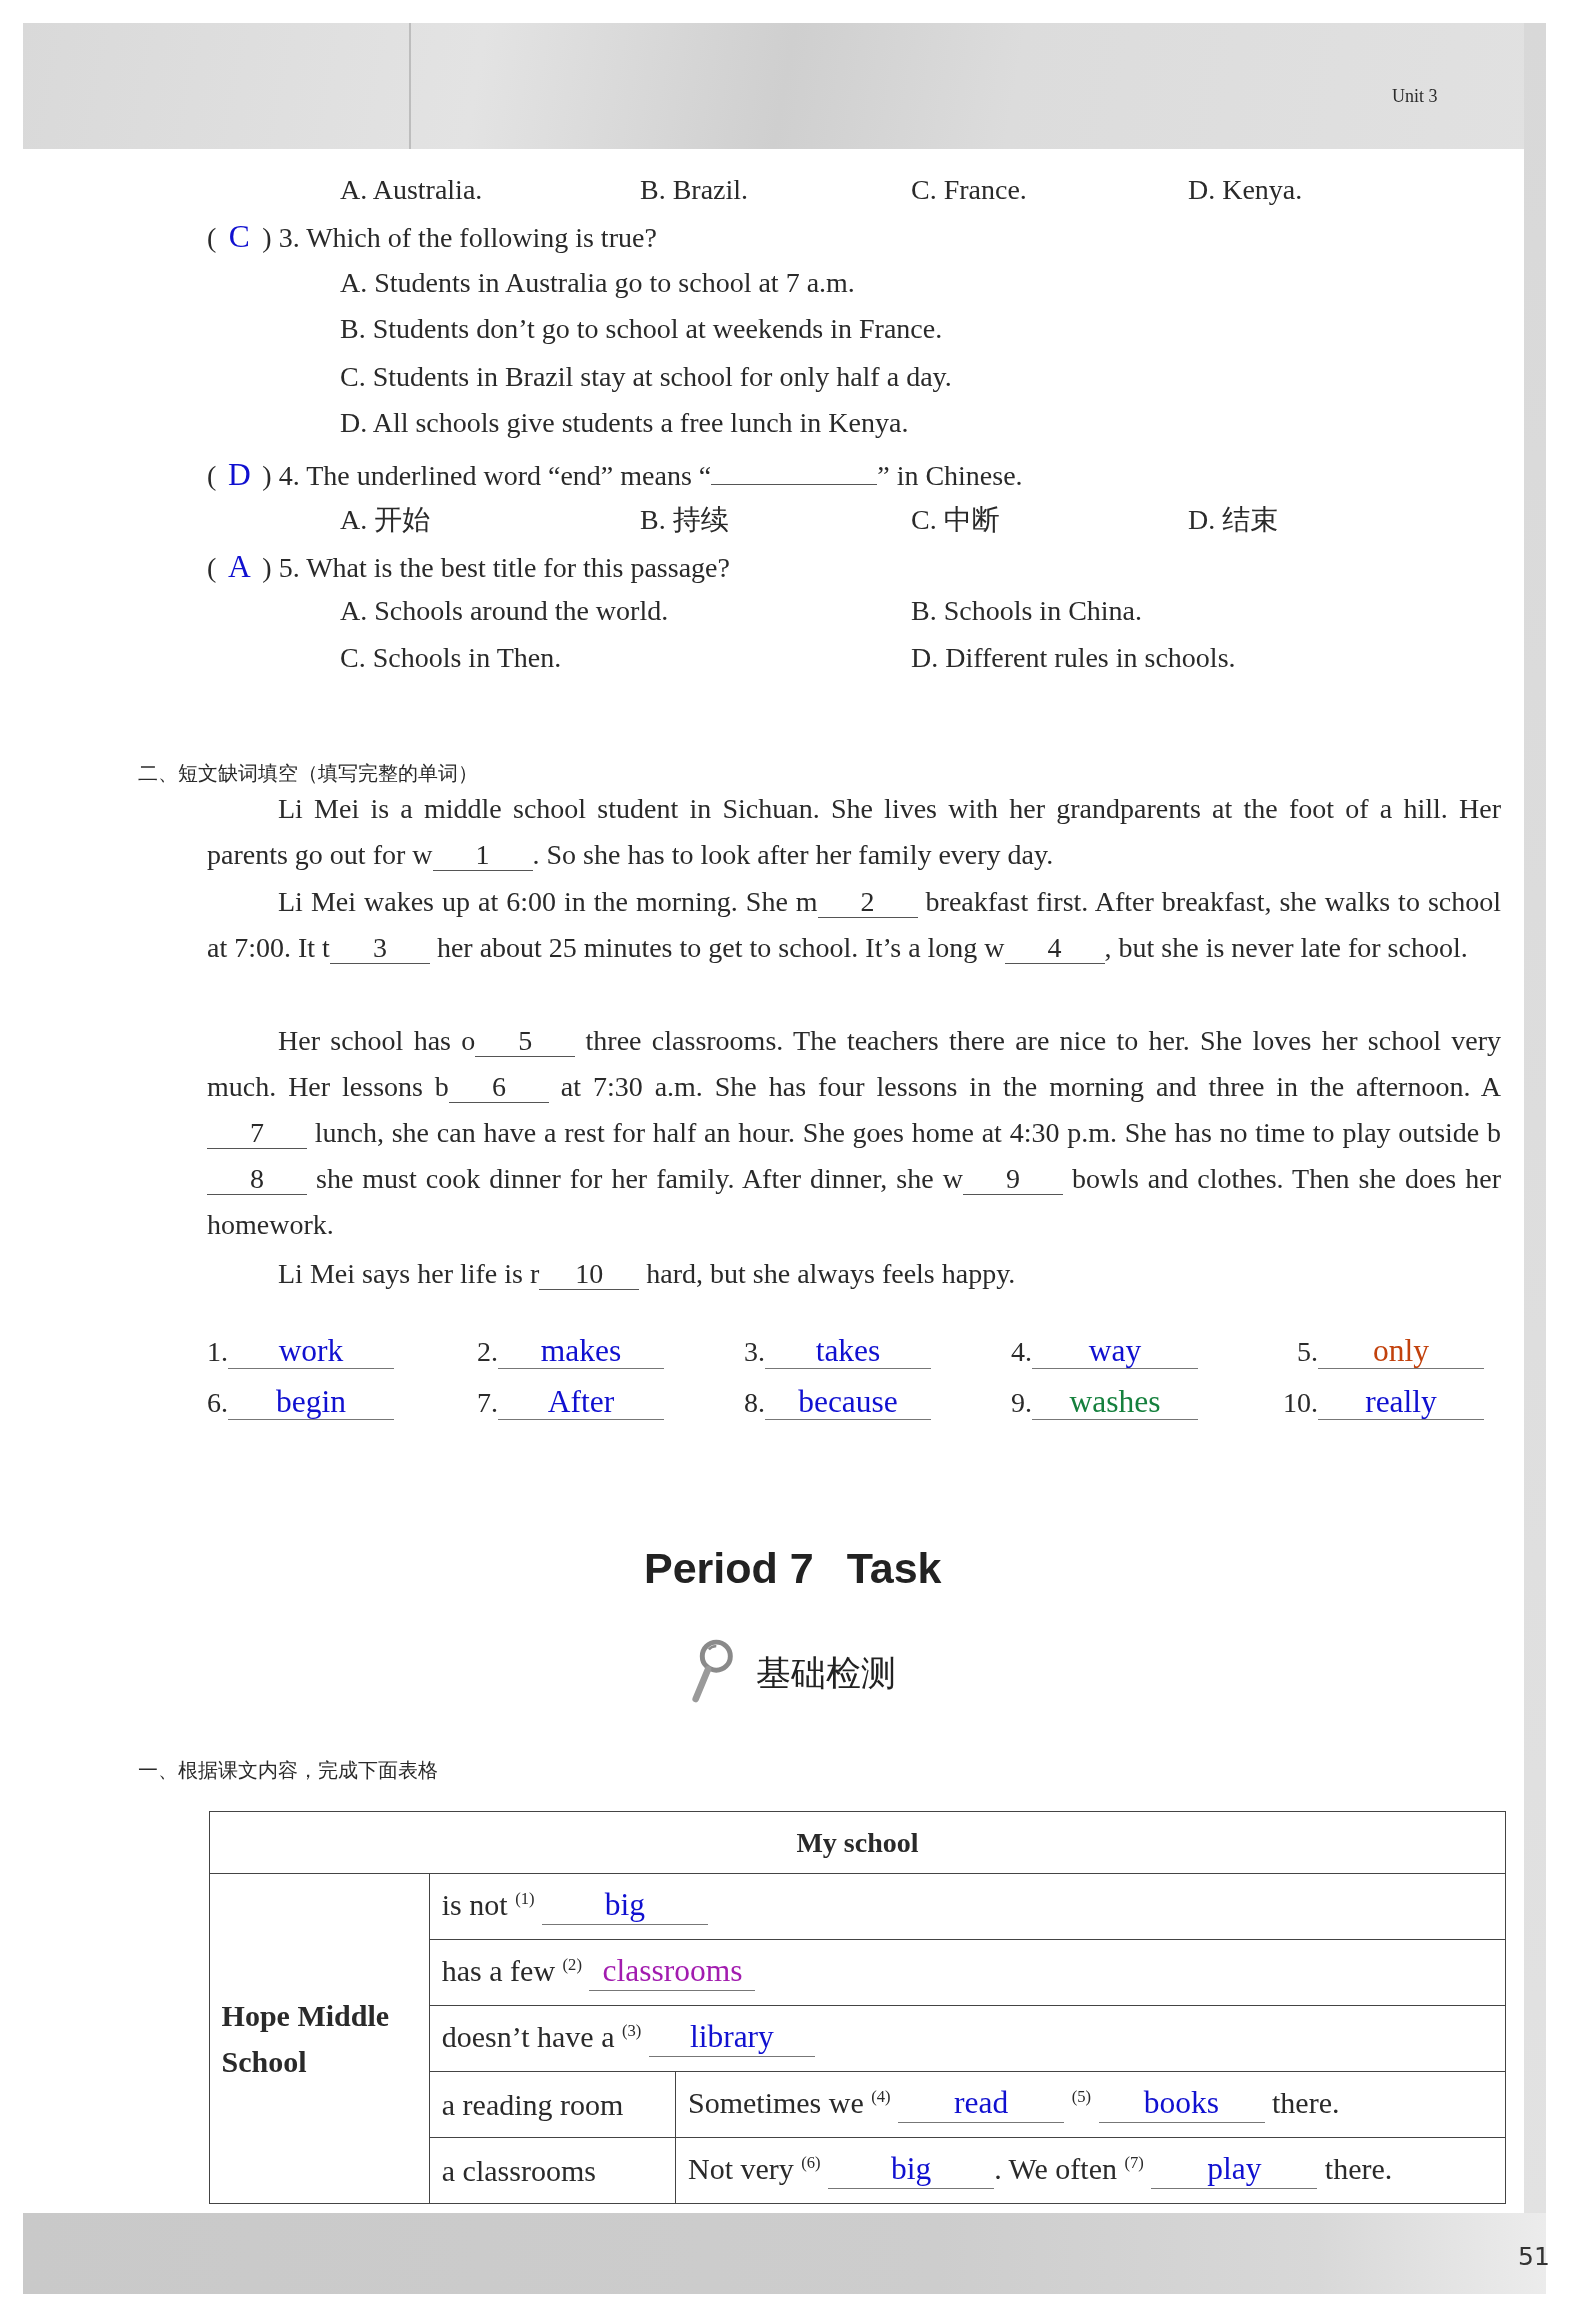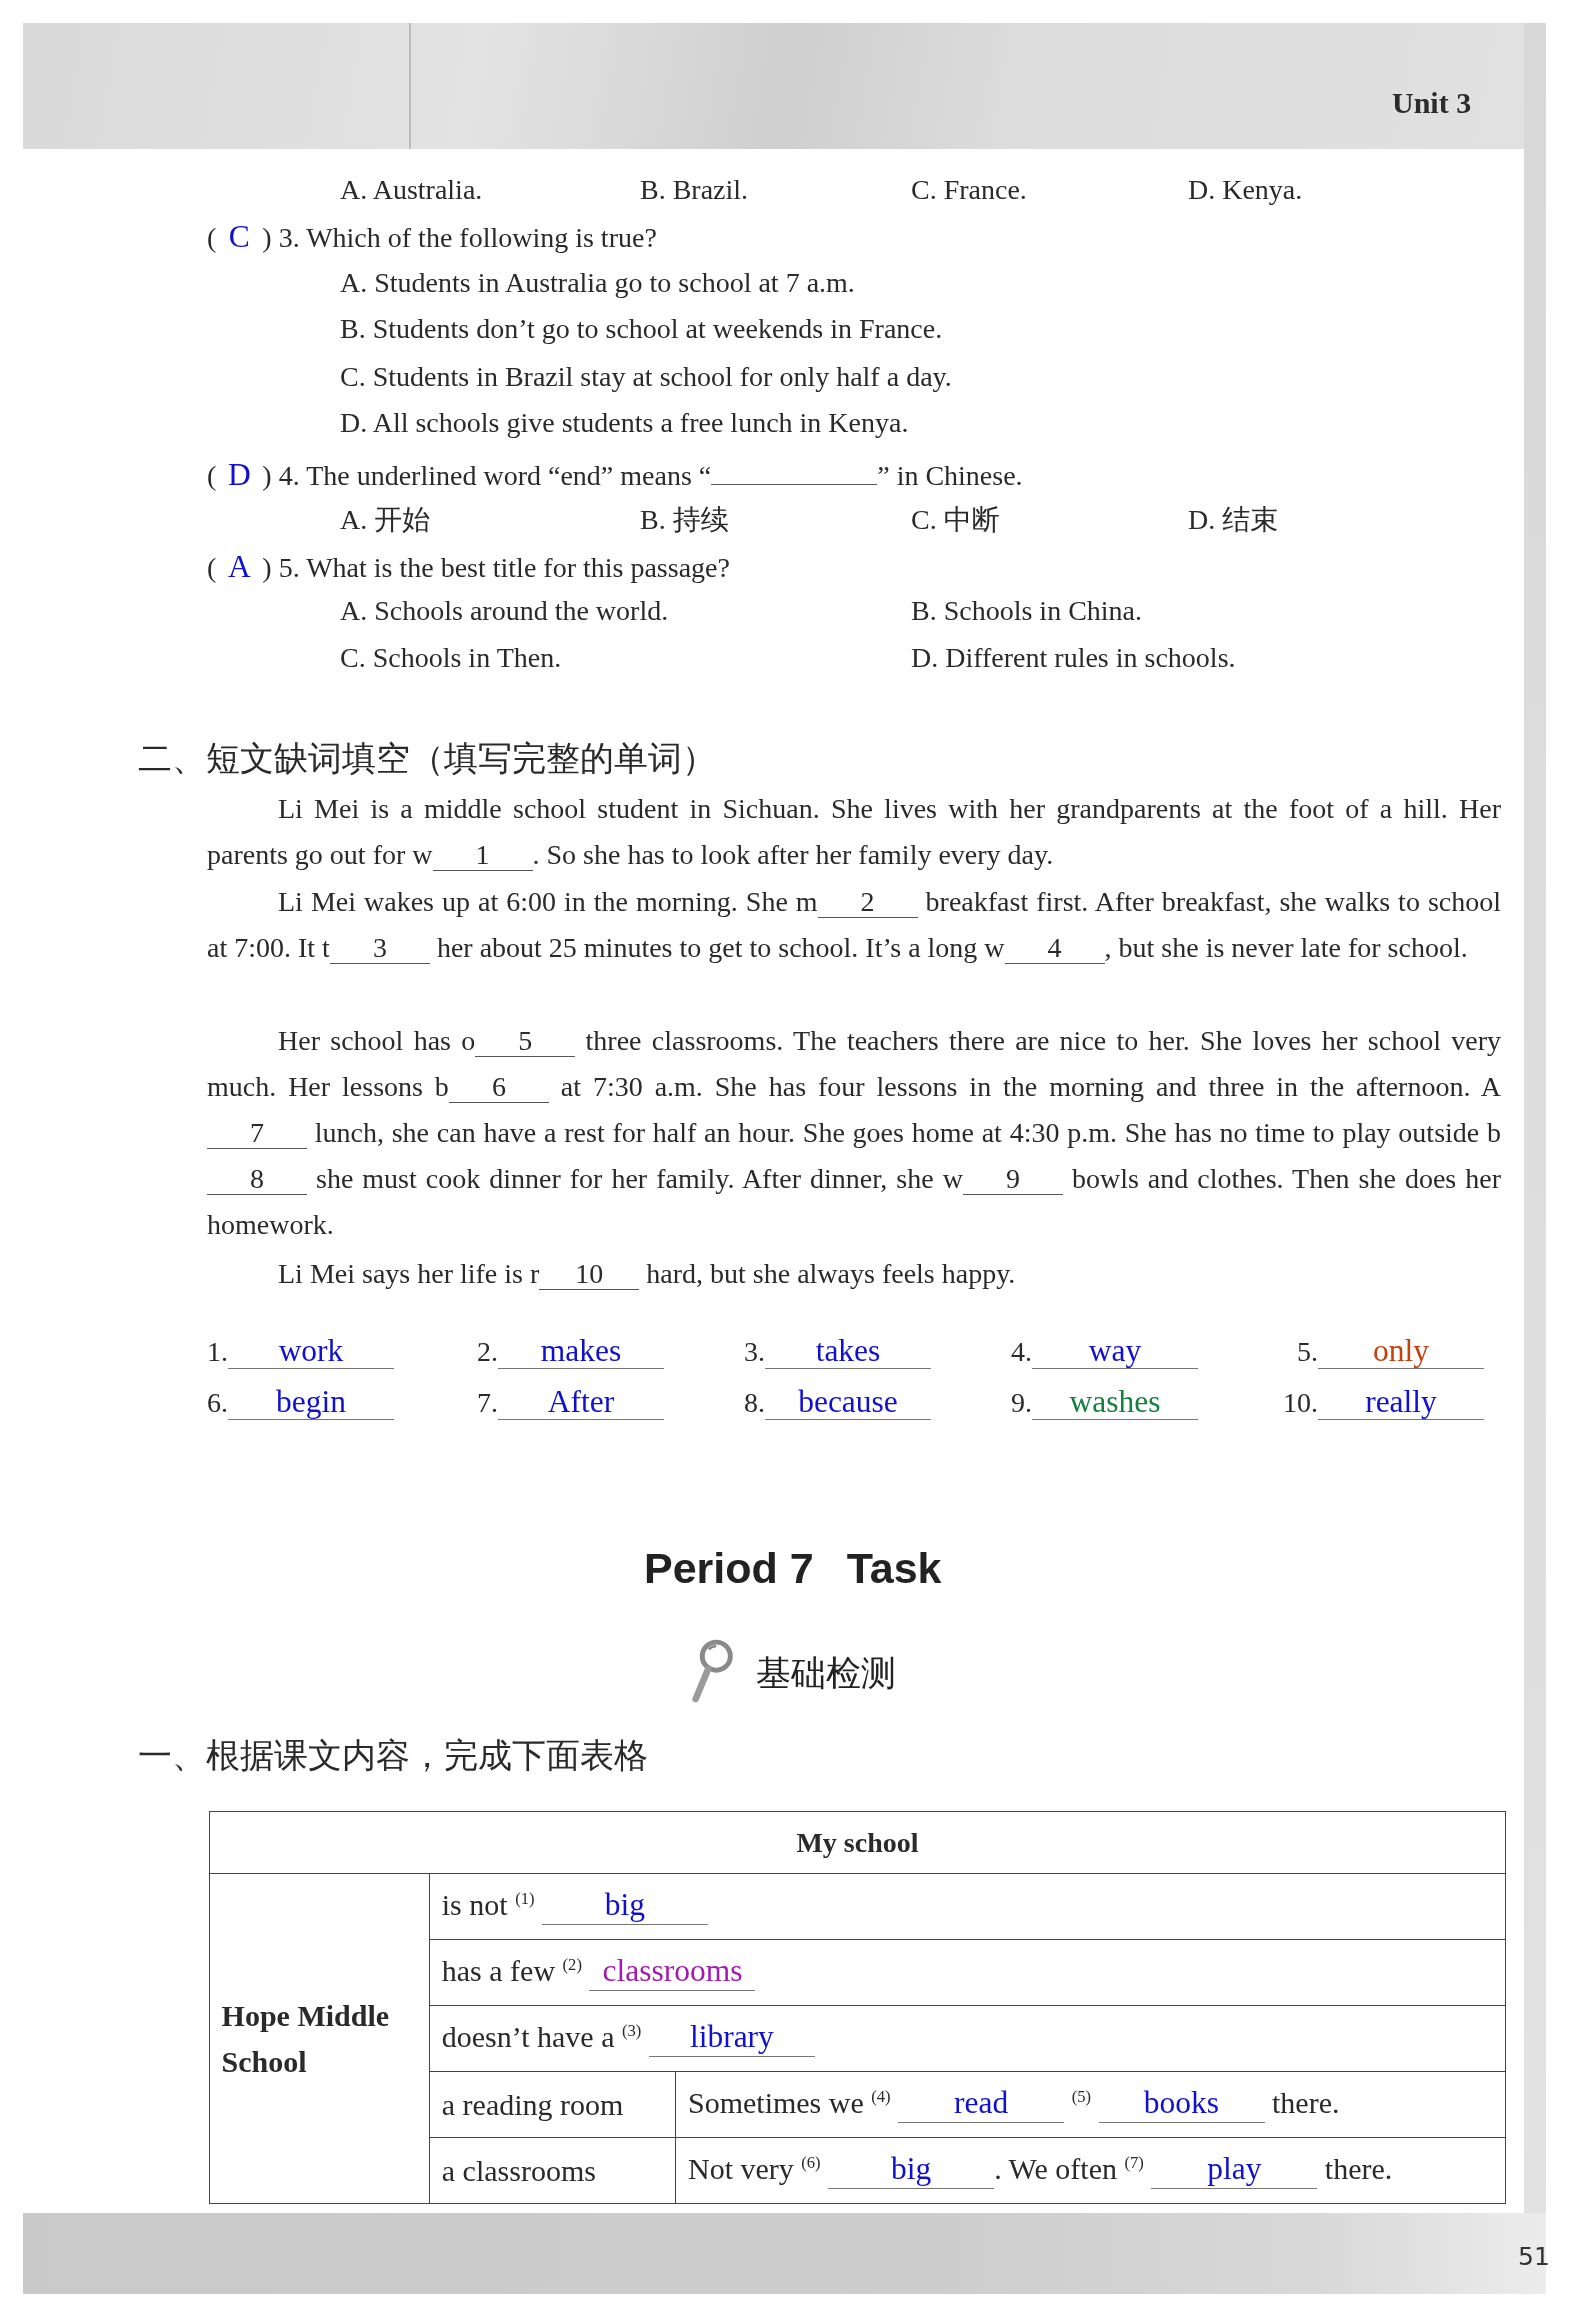--- a/index.html
+++ b/index.html
@@ -18,34 +18,34 @@
   }
   .band-right {
     position: absolute; left: 1524px; top: 23px; width: 22.4px; height: 2198px;
     background: linear-gradient(180deg, #d8d8d8, #e2e2e2);
   }
   .band-bottom {
     position: absolute; left: 23px; top: 2213px; width: 1523px; height: 81px;
     background: linear-gradient(90deg, #c9c9c9 0%, #cdcdcd 60%, #d8d8d8 85%, #ececec 100%);
   }
   .unit-label {
-    position: absolute; left: 1392px; top: 86px; font-size: 30px; font-weight: bold; color: #2b2b2b;
+    position: absolute; left: 1392px; top: 86px; font-size: 18px; font-weight: normal; color: #2b2b2b;
   }
   .page-num {
     position: absolute; left: 1518px; top: 2242px; font-size: 25px; color: #333;
     font-family: "DejaVu Sans", sans-serif;
   }
   .line { position: absolute; font-size: 28px; white-space: nowrap; }
   .paren-ans { display: inline-block; width: 46px; text-align: center; color: #1010d0; font-size: 31.5px; }
   .blank {
     display: inline-block; border-bottom: 1.7px solid #555; text-align: center; height: 30px; line-height: 30px;
   }
   .opt { position: absolute; font-size: 28px; white-space: nowrap; }
   .section-heading {
-    position: absolute; font-family: "DejaVu Sans", sans-serif; font-size: 34px; color: #2a2a2a; white-space: nowrap;
+    position: absolute; font-family: "DejaVu Sans", sans-serif; font-size: 20px; color: #2a2a2a; white-space: nowrap; margin-top: 24px;
   }
   .para { position: absolute; left: 207px; width: 1294px; font-size: 28px; line-height: 46px; text-align: justify; }
   .para .indent { display: inline-block; width: 71px; }
   .answers { position: absolute; left: 207px; top: 1333px; }
   .ans-item { position: absolute; font-size: 28px; white-space: nowrap; }
   .ans-item .num { display: inline-block; }
   .ans-item .blank { width: 166px; border-bottom: 1.7px solid #777; color: #1010d0; font-size: 31.5px; height: 35px; line-height: 35px; }
   .period-title {
     position: absolute; left: 644px; top: 1544px; font-family: "Liberation Sans", sans-serif; font-weight: bold; font-size: 43px; color: #222;
   }

